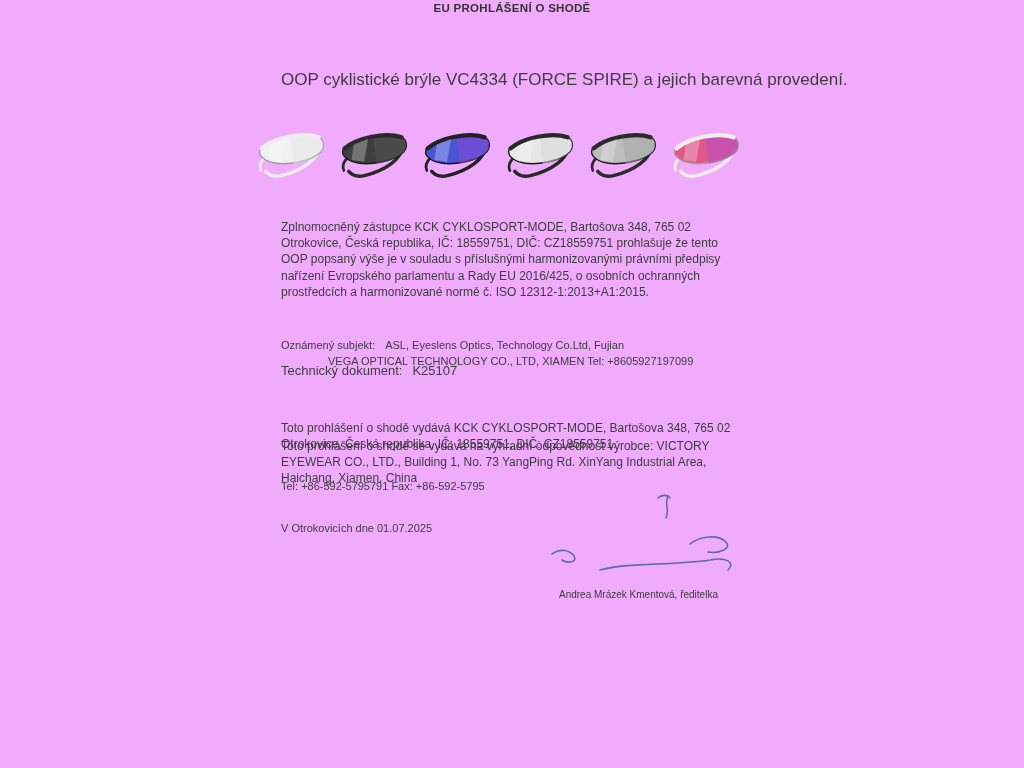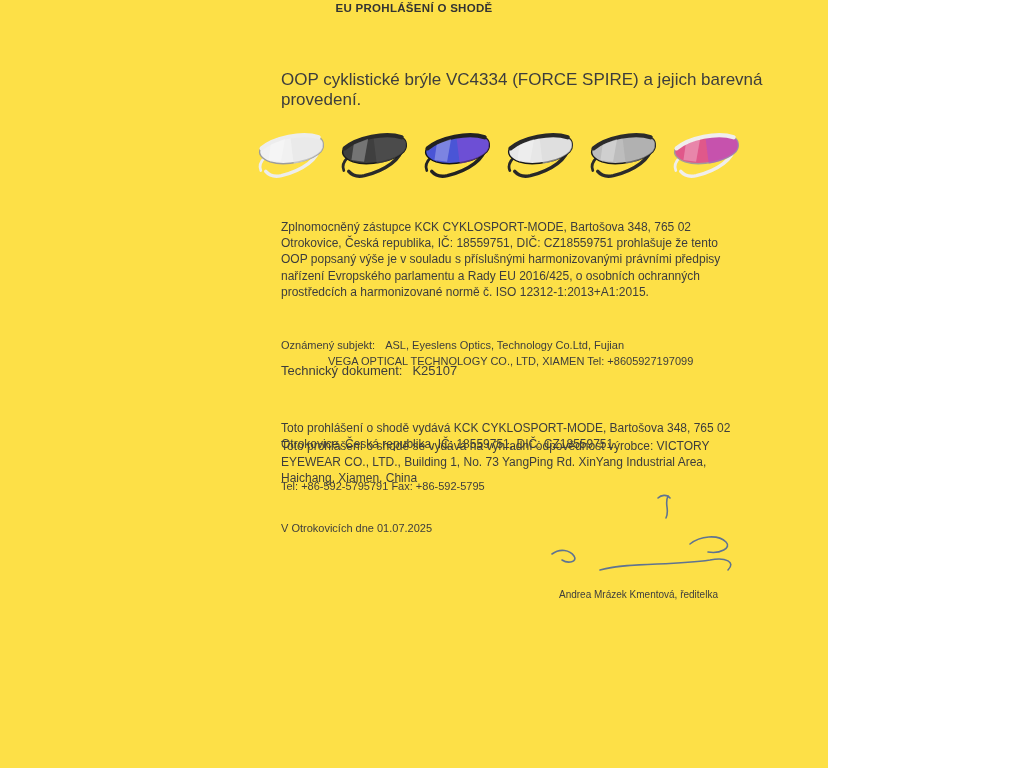--- a/index.html
+++ b/index.html
@@ -1,19 +1,19 @@
 <!DOCTYPE html>
 <html><head>
 <meta charset="utf-8">
 <style>
   html,body{margin:0;padding:0;background:#ffffff;}
   .page{
     position:relative;
-    width:828px;height:768px;
-    background:#fde047;
+    width:1024px;height:768px;
+    background:#f0abfc;
     font-family:"Liberation Sans", sans-serif;
     color:#3d3d3d;
     overflow:hidden;
   }
   .doc-title{
     position:absolute;top:2px;left:0;right:0;
     text-align:center;font-weight:bold;font-size:11.5px;letter-spacing:.3px;
     color:#333;
   }
   .product-line{position:absolute;left:281px;top:70px;font-size:17px;}

